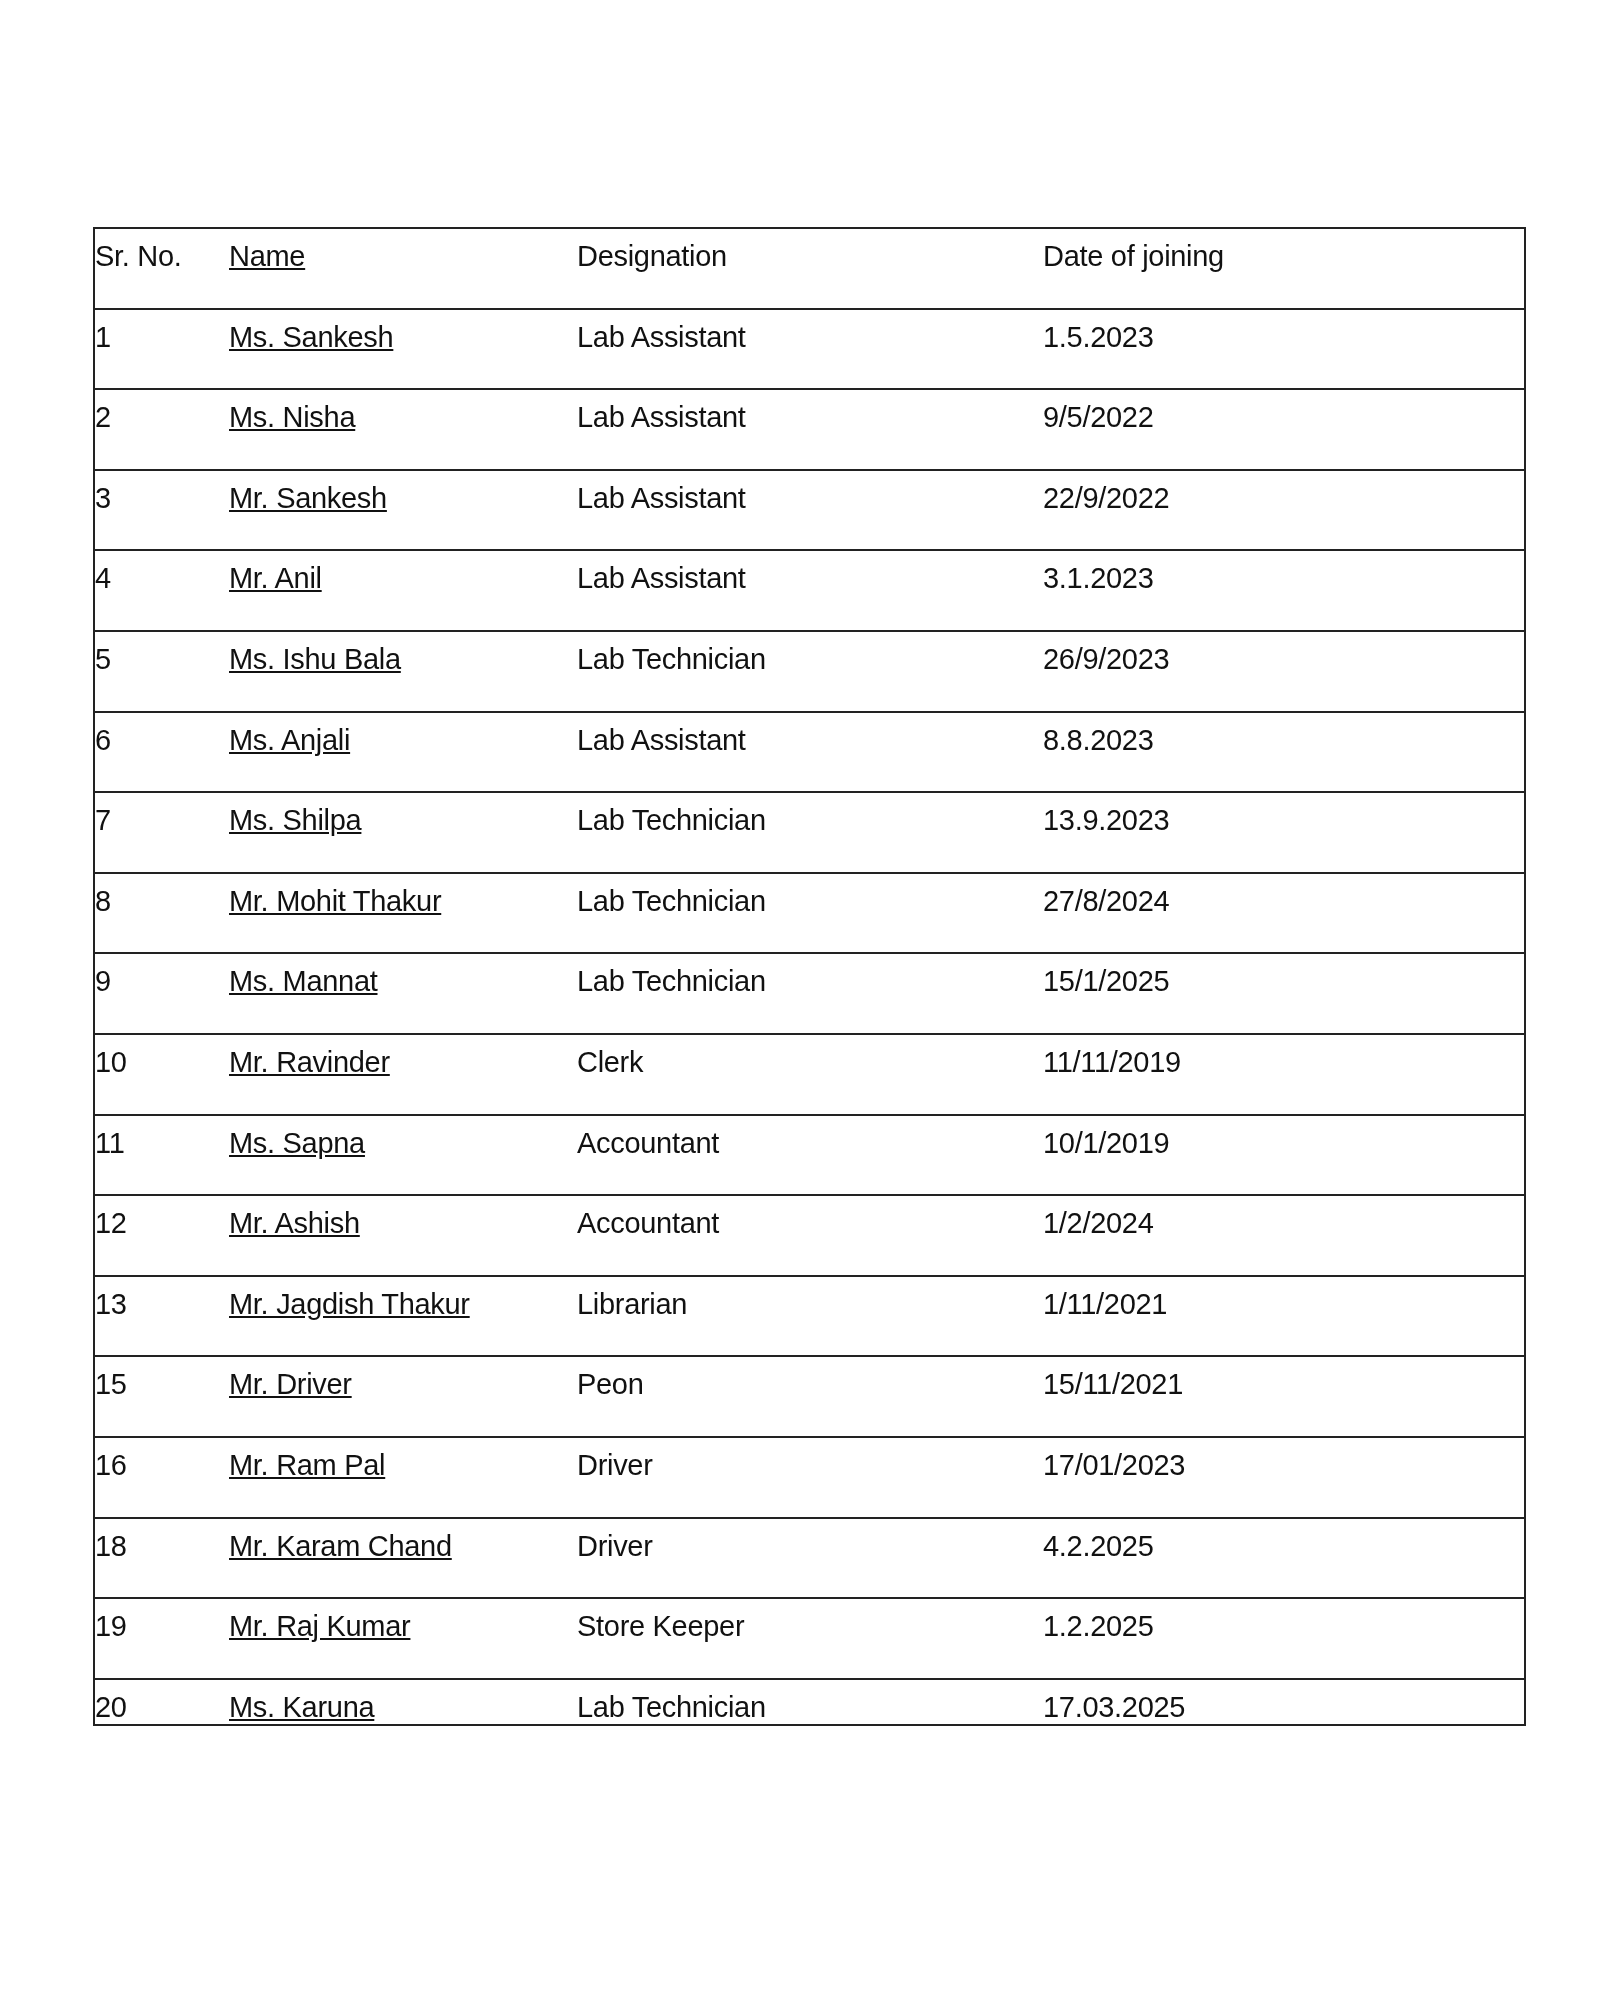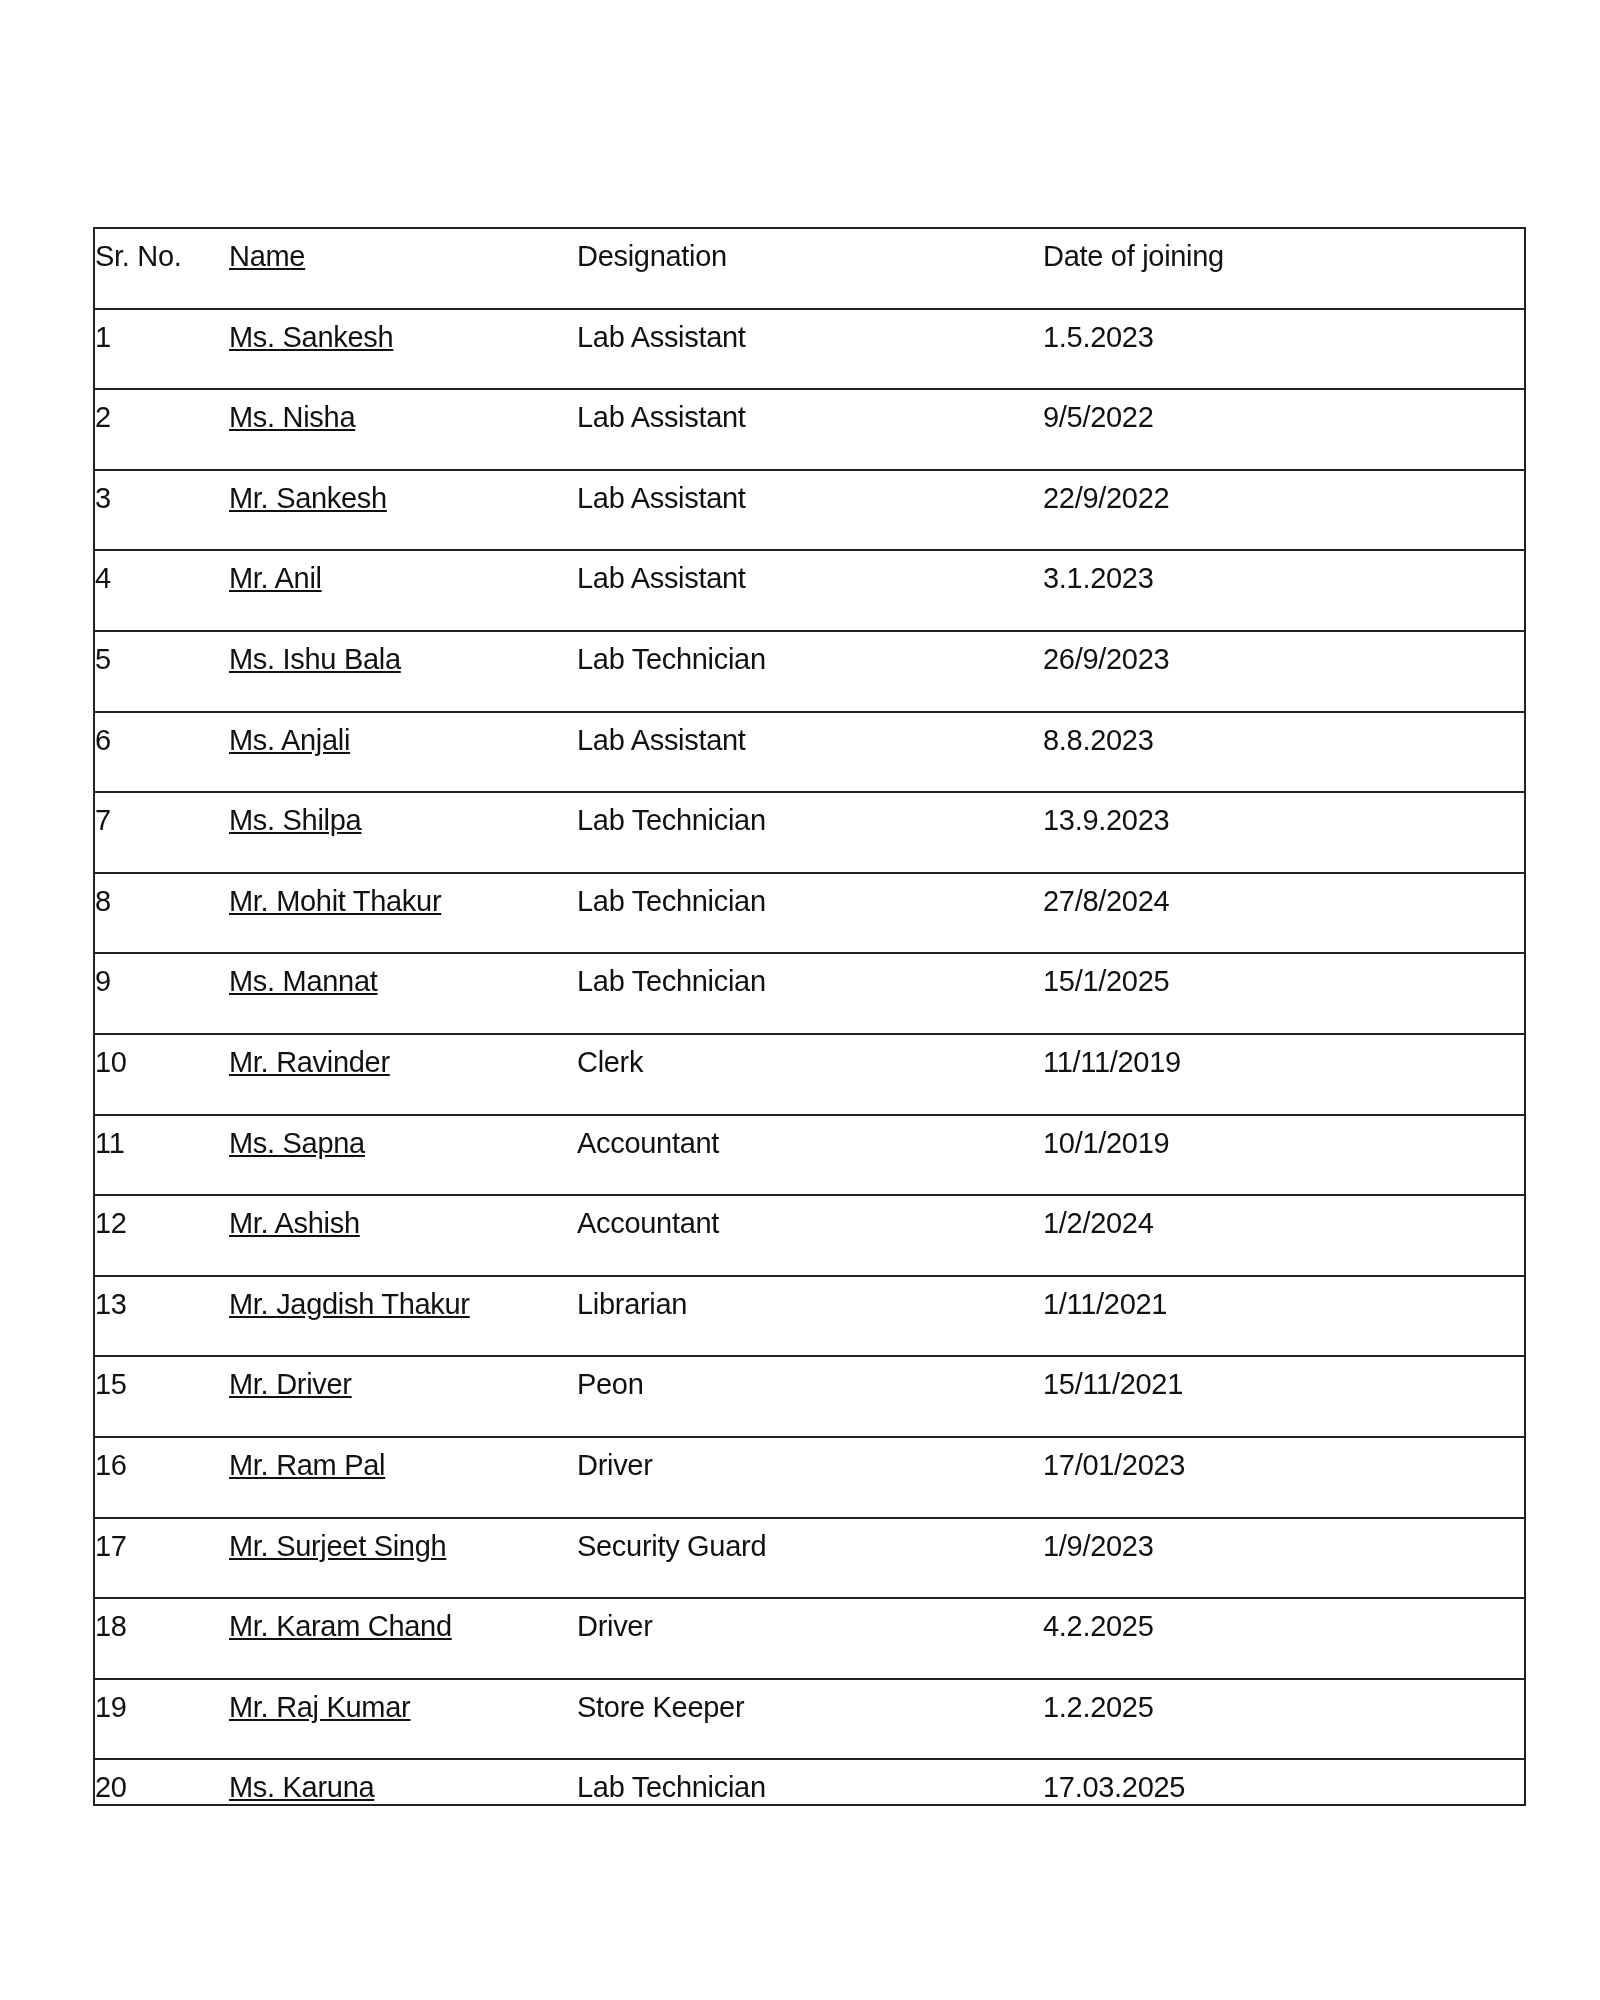--- a/index.html
+++ b/index.html
@@ -164,26 +164,20 @@
           <td class="desig">Peon</td>
           <td class="date">15/11/2021</td>
         </tr>
         <tr>
           <td class="sr">16</td>
           <td class="name">Mr. Ram Pal</td>
           <td class="desig">Driver</td>
           <td class="date">17/01/2023</td>
         </tr>
         <tr>
-          <td class="sr">17</td>
-          <td class="name">Mr. Surjeet Singh</td>
-          <td class="desig">Security Guard</td>
-          <td class="date">1/9/2023</td>
-        </tr>
-        <tr>
           <td class="sr">18</td>
           <td class="name">Mr. Karam Chand</td>
           <td class="desig">Driver</td>
           <td class="date">4.2.2025</td>
         </tr>
         <tr>
           <td class="sr">19</td>
           <td class="name">Mr. Raj Kumar</td>
           <td class="desig">Store Keeper</td>
           <td class="date">1.2.2025</td>

